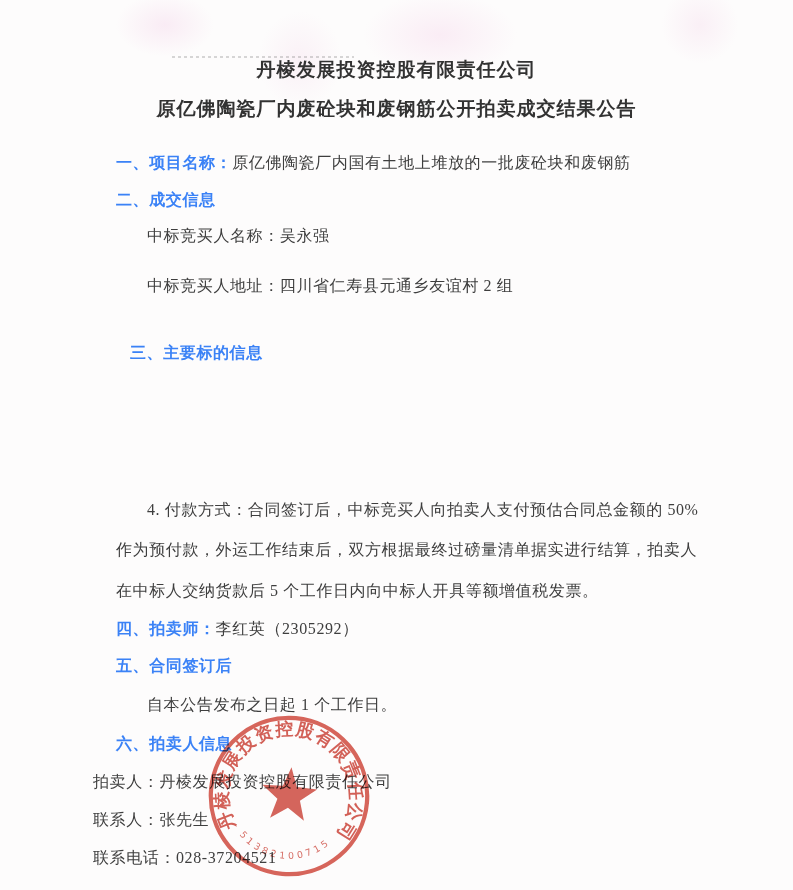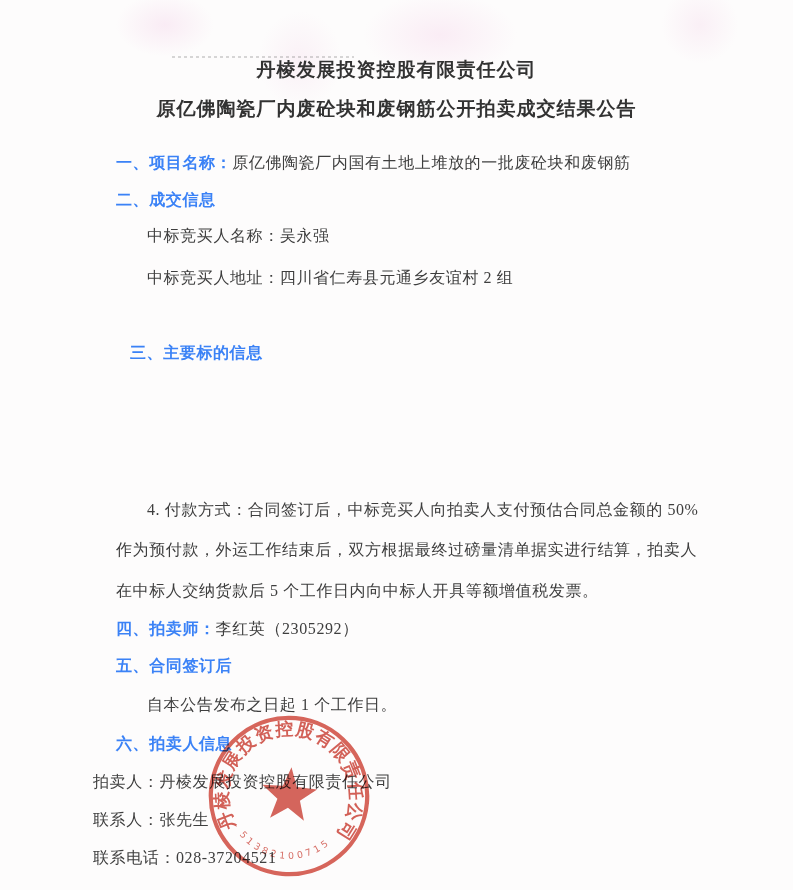--- a/index.html
+++ b/index.html
@@ -53,21 +53,21 @@
 
   <div class="title" style="top:57px">丹棱发展投资控股有限责任公司</div>
   <div class="title" style="top:96px">原亿佛陶瓷厂内废砼块和废钢筋公开拍卖成交结果公告</div>
 
   <div class="line" style="left:116px; top:153px"><span class="b">一、项目名称：</span><span>原亿佛陶瓷厂内国有土地上堆放的一批废砼块和废钢筋</span></div>
 
   <div class="line" style="left:116px; top:190px"><span class="b">二、成交信息</span><span></span></div>
 
   <div class="line" style="left:147px; top:226px"><span class="b"></span><span>中标竞买人名称：吴永强</span></div>
 
-  <div class="line" style="left:147px; top:268px"><span class="b"></span><span>中标竞买人地址：四川省仁寿县元通乡友谊村 2 组</span></div>
+  <div class="line" style="left:147px; top:276px"><span class="b"></span><span>中标竞买人地址：四川省仁寿县元通乡友谊村 2 组</span></div>
 
 
   <div class="line" style="left:130px; top:343px"><span class="b">三、主要标的信息</span><span></span></div>
 
 
 
 
   <div class="line" style="left:147px; top:500px"><span class="b"></span><span>4. 付款方式：合同签订后，中标竞买人向拍卖人支付预估合同总金额的 50%</span></div>
 
   <div class="line" style="left:116px; top:540px"><span class="b"></span><span>作为预付款，外运工作结束后，双方根据最终过磅量清单据实进行结算，拍卖人</span></div>

